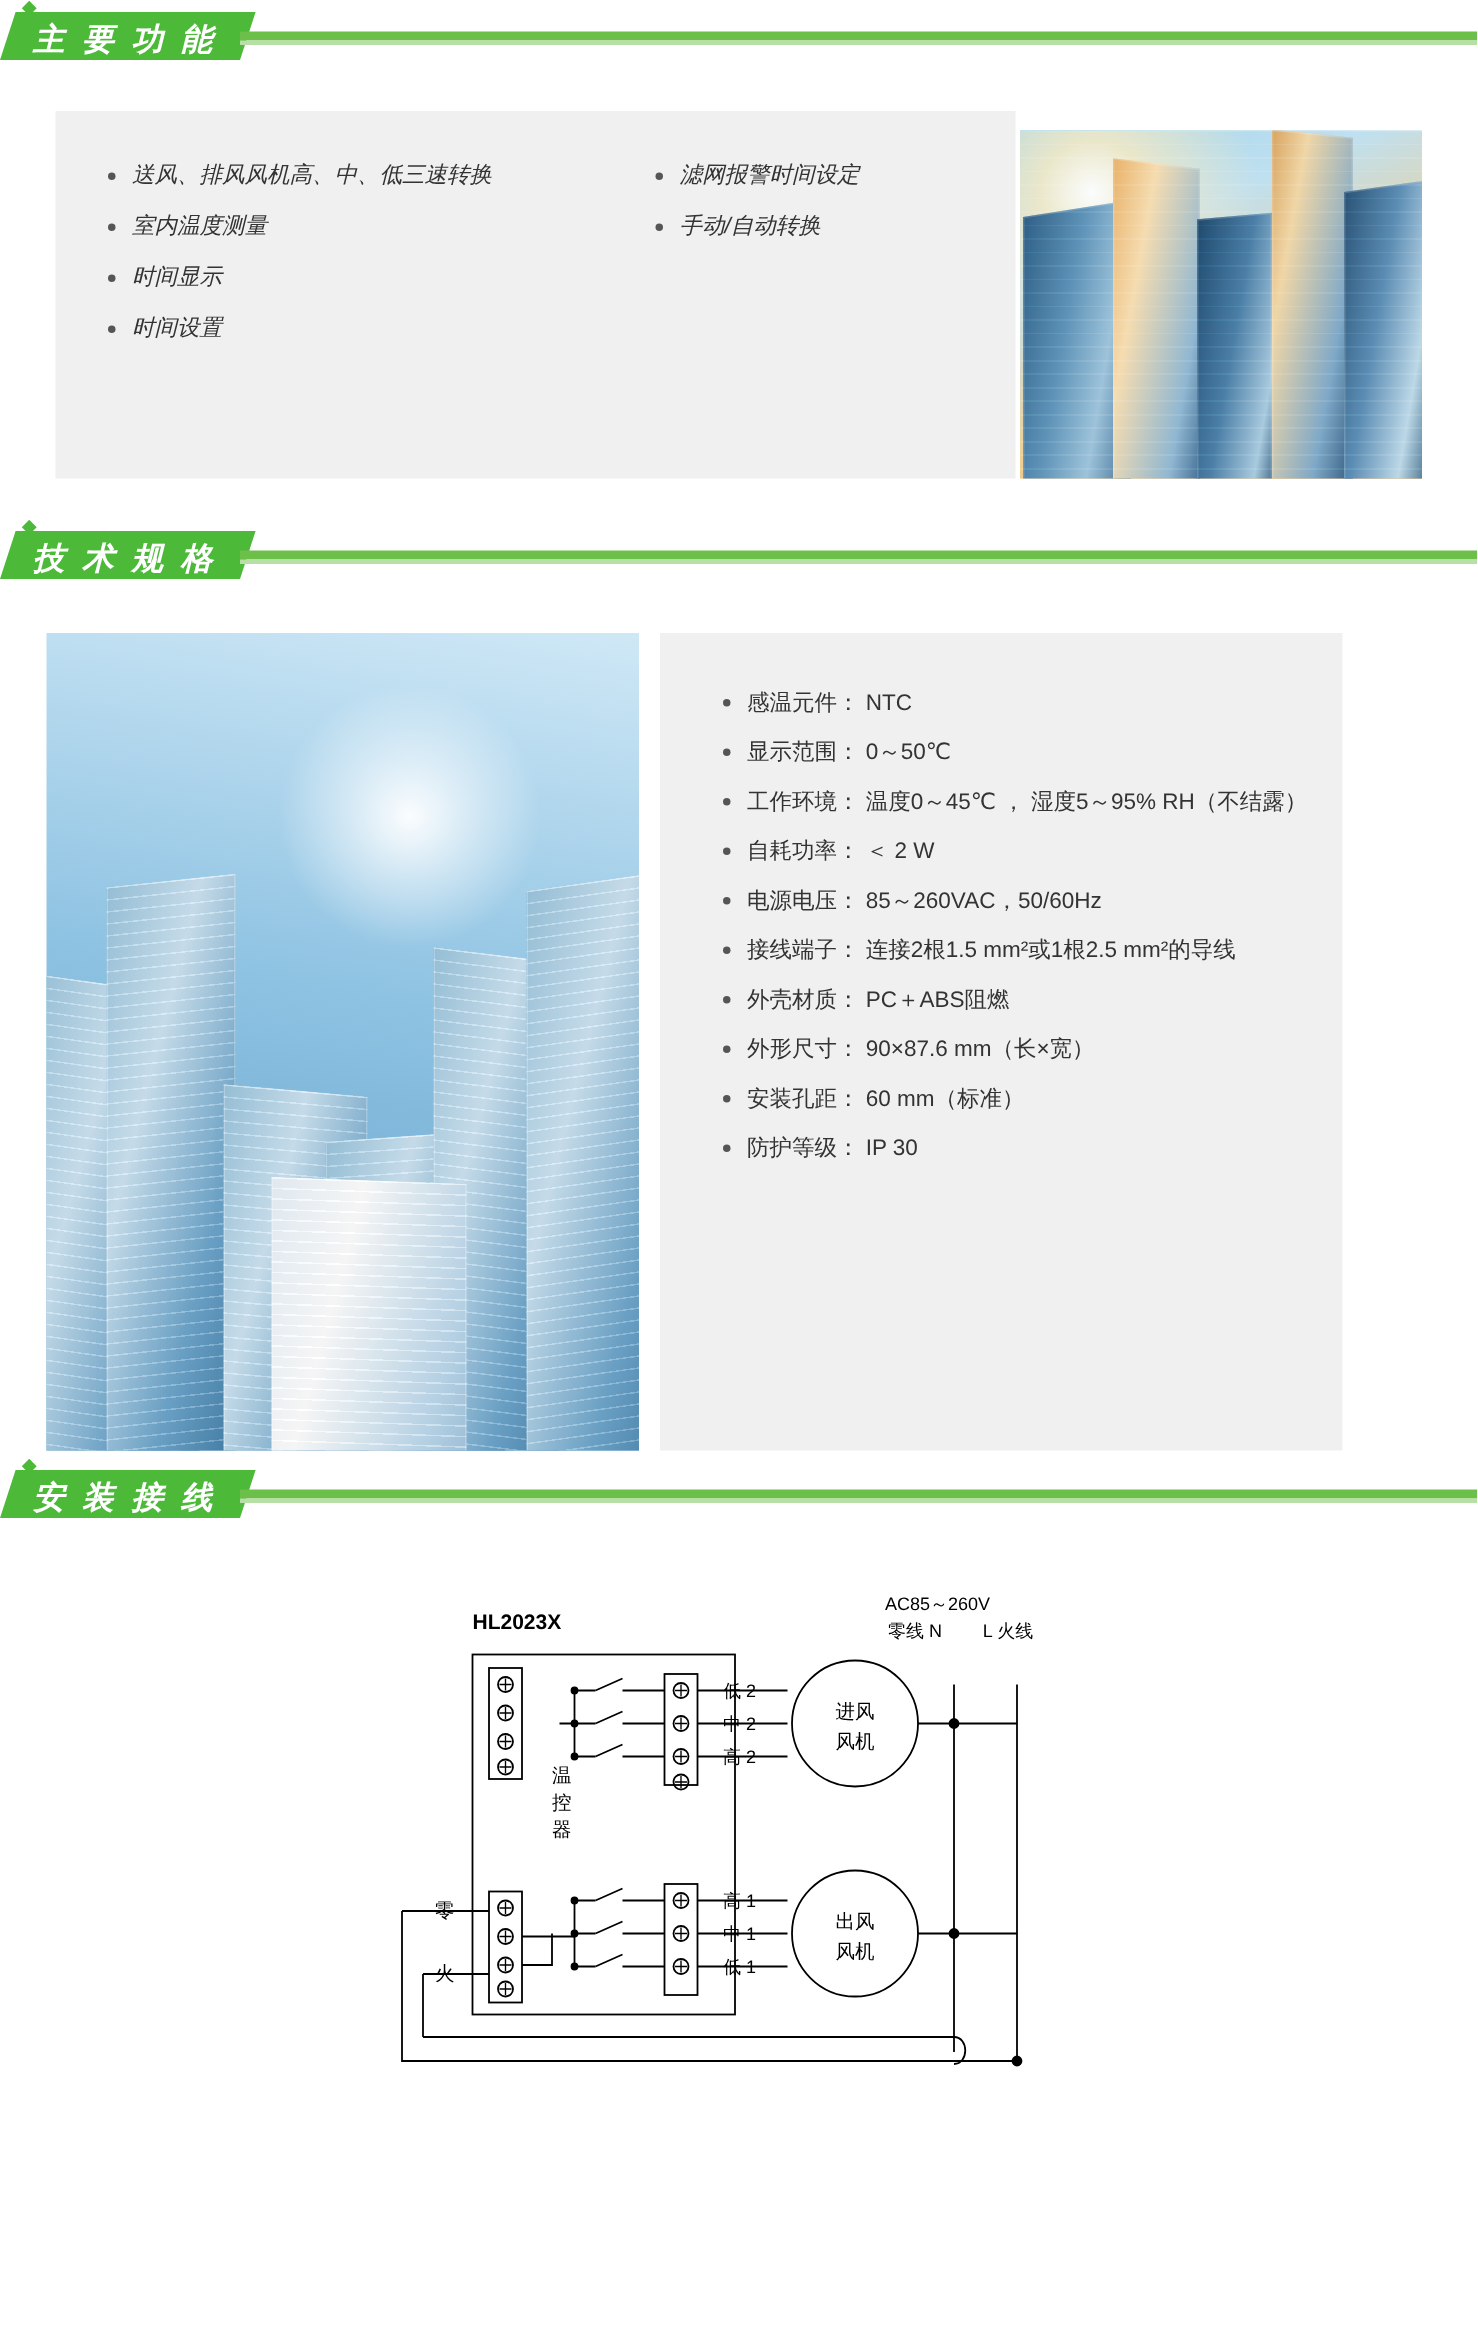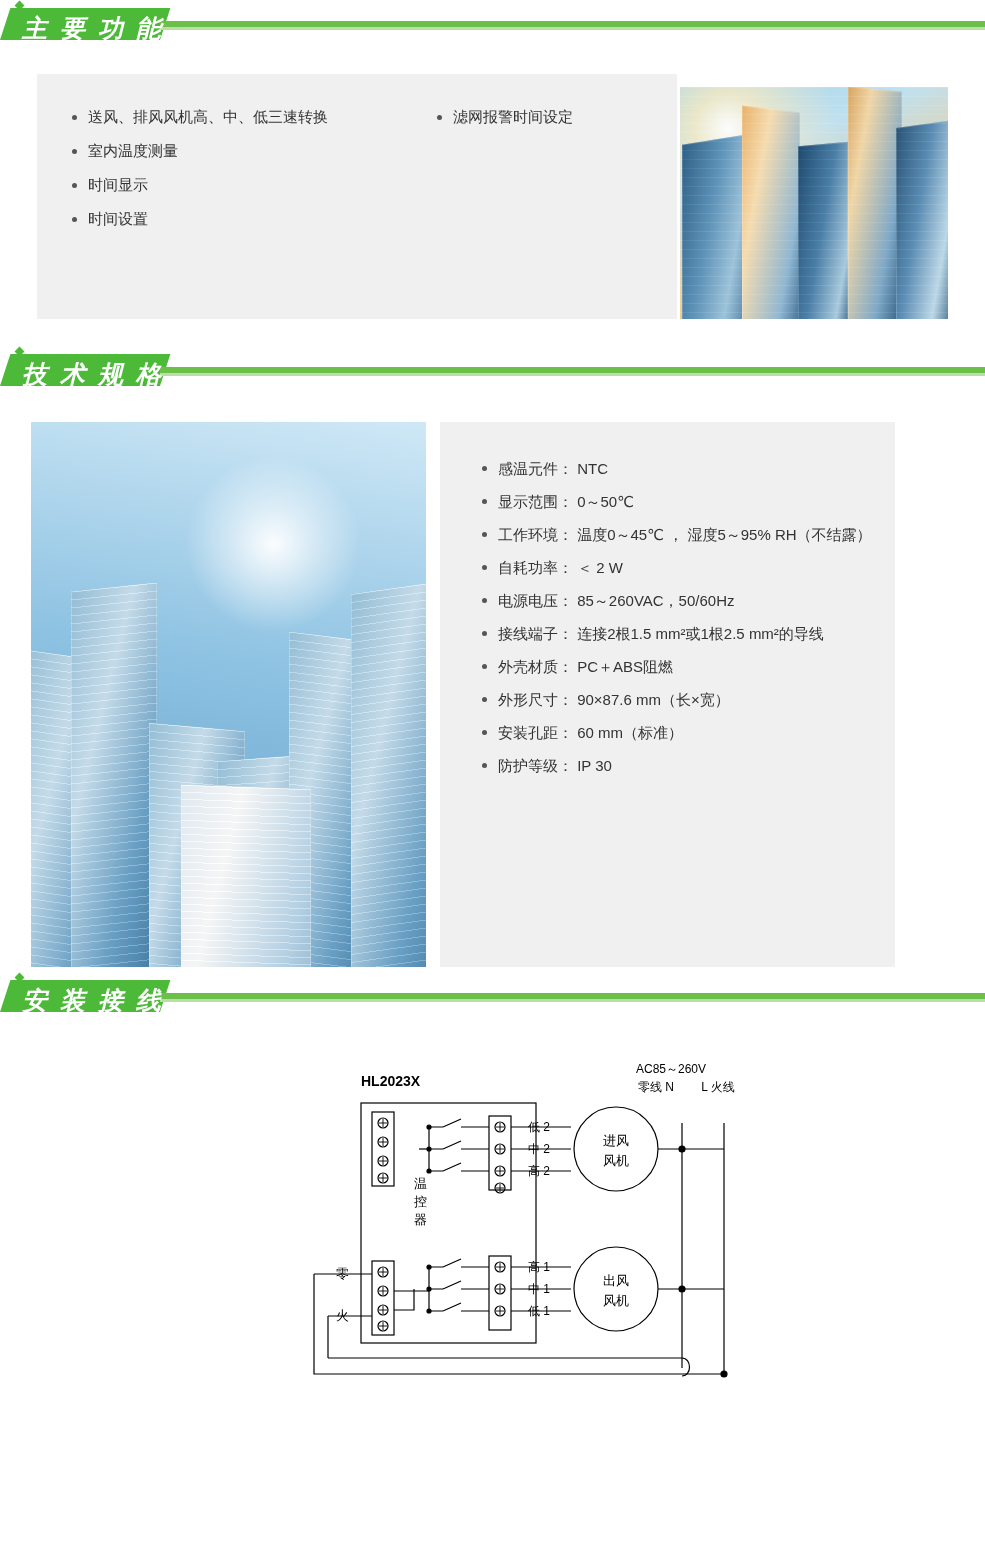--- a/index.html
+++ b/index.html
@@ -54,21 +54,21 @@
     left: 140px; top: 8px;
     width: 0; height: 0;
     border-left: 24px solid #4cb938;
     border-top: 16px solid transparent;
     border-bottom: 16px solid transparent;
   }
   .sec-head .title {
     position: absolute;
     left: 22px; top: 12px;
     color: #fff;
-    font-size: 25px;
+    font-size: 21px;
     font-weight: bold;
     font-style: italic;
     letter-spacing: 3px;
     z-index: 3;
     white-space: nowrap;
   }
   .sec-head .dot {
     position: absolute;
     left: 16px; top: 2px;
     width: 7px; height: 7px;
@@ -86,20 +86,21 @@
   .features-box {
     position: absolute;
     left: 37px; top: 28px;
     width: 640px;
     height: 245px;
     background: #f0f0f0;
   }
   .feat-col {
     position: absolute;
     top: 26px;
+    font-style: italic;
   }
   .feat-col.left { left: 35px; width: 330px; }
   .feat-col.right { left: 400px; width: 260px; }
   .feat-item {
     position: relative;
     font-size: 15px;
     color: #333;
     line-height: 34px;
     padding-left: 16px;
     white-space: nowrap;
@@ -211,21 +212,20 @@
     width: 5px; height: 5px;
     border-radius: 50%;
     background: #555;
   }
 
   
   .wiring-wrap {
     position: relative;
     width: 837px;
     height: 460px;
-    margin-left: 46px;
   }
   .wiring-svg { position: absolute; left: 0; top: 10px; }
   .wiring-label {
     font-family: "Liberation Sans", "DejaVu Sans", sans-serif;
   }
 </style>
 </head>
 <body>
 
 <div class="page">
@@ -242,20 +242,21 @@
   <div class="features-wrap" style="height:300px;">
     <div class="features-box">
       <div class="feat-col left">
         <div class="feat-item">送风、排风风机高、中、低三速转换</div>
         <div class="feat-item">室内温度测量</div>
         <div class="feat-item">时间显示</div>
         <div class="feat-item">时间设置</div>
       </div>
       <div class="feat-col right">
         <div class="feat-item">滤网报警时间设定</div>
+        <div class="feat-item">手动/自动转换</div>
       </div>
     </div>
 
     <div class="feat-photo">
       <div class="sky"></div>
       <div class="tower t1"></div>
       <div class="tower t2"></div>
       <div class="tower t3"></div>
       <div class="tower t4"></div>
       <div class="tower t5"></div>

